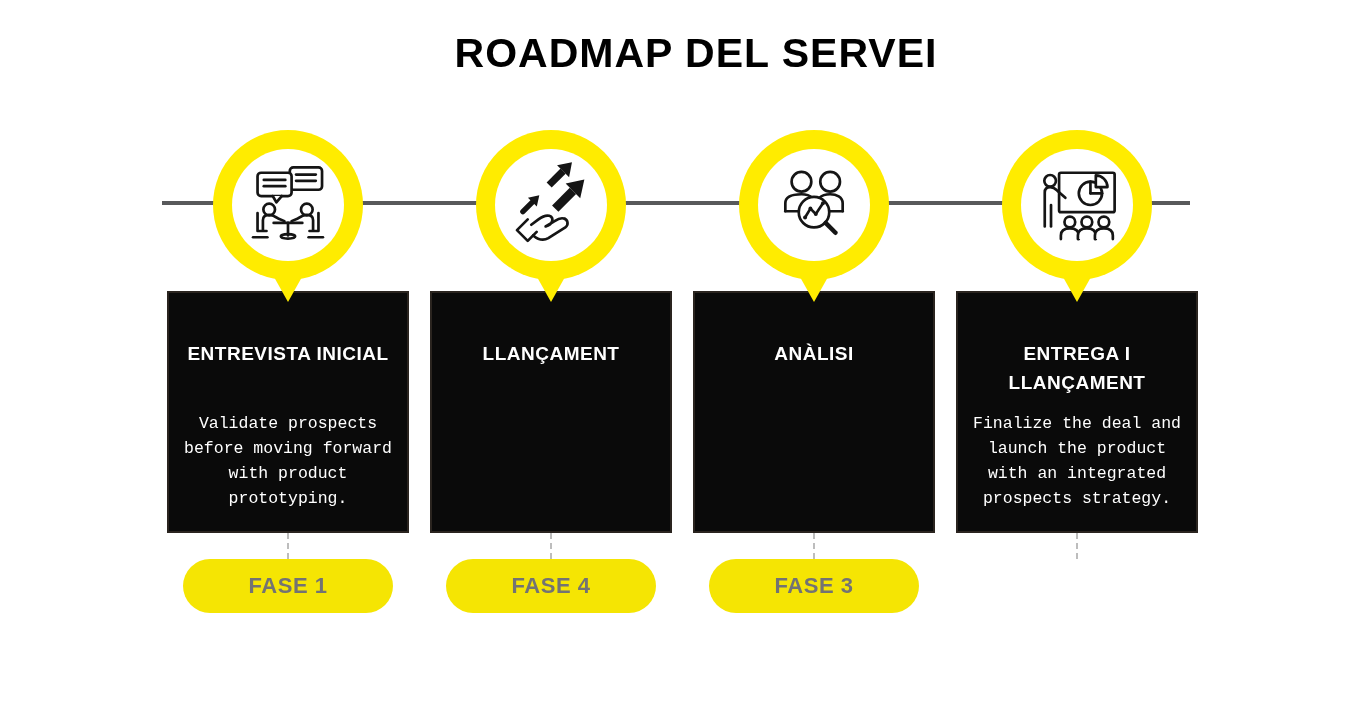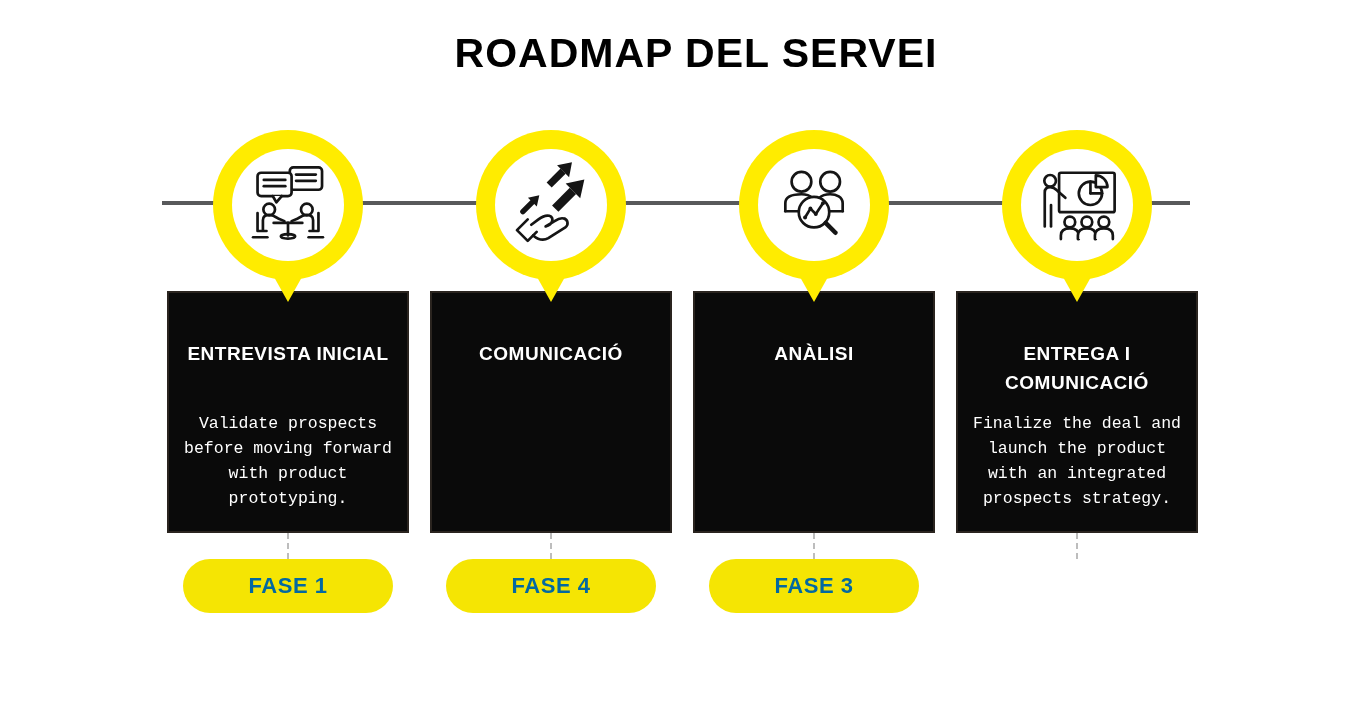--- a/index.html
+++ b/index.html
@@ -57,21 +57,21 @@
     min-height:60px;
   }
   .card-desc { margin-top:12px; font-size:16.5px; line-height:25px;font-family:Liberation Mono, monospace; }
 
   .connector { height:26px; width:0; border-left:2px dashed var(--connector-gray,#BDBDBD); }
 
   .pill {
     width:210px; height:54px; border-radius:27px;
     background:var(--yellow-pill,#F5E503);
     display:flex; align-items:center; justify-content:center;
-    font-size:22px; font-weight:bold; letter-spacing:.5px; color:#0369a1;
+    font-size:22px; font-weight:bold; letter-spacing:.5px; color:#737373;
   }
 
   svg.icon { width:86px; height:86px; display:block; }
 </style>
 </head>
 <body>
 
 <h1 class="page-title">ROADMAP DEL SERVEI</h1>
 
 <div class="hline"></div>
@@ -132,21 +132,21 @@
               <polygon points="13,-7 24,0 13,7" fill="#151515" stroke="none"></polygon>
             </g>
             <path d="M22,64 L10,76 L22,88 L32,78" fill="#fff"></path>
             <path d="M28,82 C34,87 40,88 45,85 L64,73 C68,70 67,64 62,63 C58,62 55,64 52,66 L42,72 C50,70 52,62 46,60 C42,59 38,61 34,64 L26,70"></path>
           </svg>
         </div>
       </div>
       <div class="pin-tail"></div>
     </div>
     <div class="card">
-      <div class="card-title">COMUNICACIÓ</div>
+      <div class="card-title">LLANÇAMENT</div>
     </div>
     <div class="connector"></div>
     <div class="pill">FASE 4</div>
   </div>
 
   <div class="column">
     <div class="pin">
       <div class="pin-ring">
         <div class="pin-inner">
           <svg class="icon" viewBox="0 0 96 96" fill="none" stroke="#151515" stroke-width="3" stroke-linecap="round" stroke-linejoin="round">
@@ -193,19 +193,19 @@
             <circle cx="59" cy="67" r="6"></circle>
             <path d="M49,86 L49,82 C49,76 53,74 59,74 C65,74 69,76 69,82 L69,86" fill="#fff"></path>
             <circle cx="78" cy="67" r="6"></circle>
             <path d="M68,86 L68,82 C68,76 72,74 78,74 C84,74 88,76 88,82 L88,86" fill="#fff"></path>
           </svg>
         </div>
       </div>
       <div class="pin-tail"></div>
     </div>
     <div class="card">
-      <div class="card-title">ENTREGA I COMUNICACIÓ</div>
+      <div class="card-title">ENTREGA I LLANÇAMENT</div>
       <div class="card-desc">Finalize the deal and launch the product with an integrated prospects strategy.</div>
     </div>
     <div class="connector"></div>
   </div>
 
 </div>
 
 </body></html>

